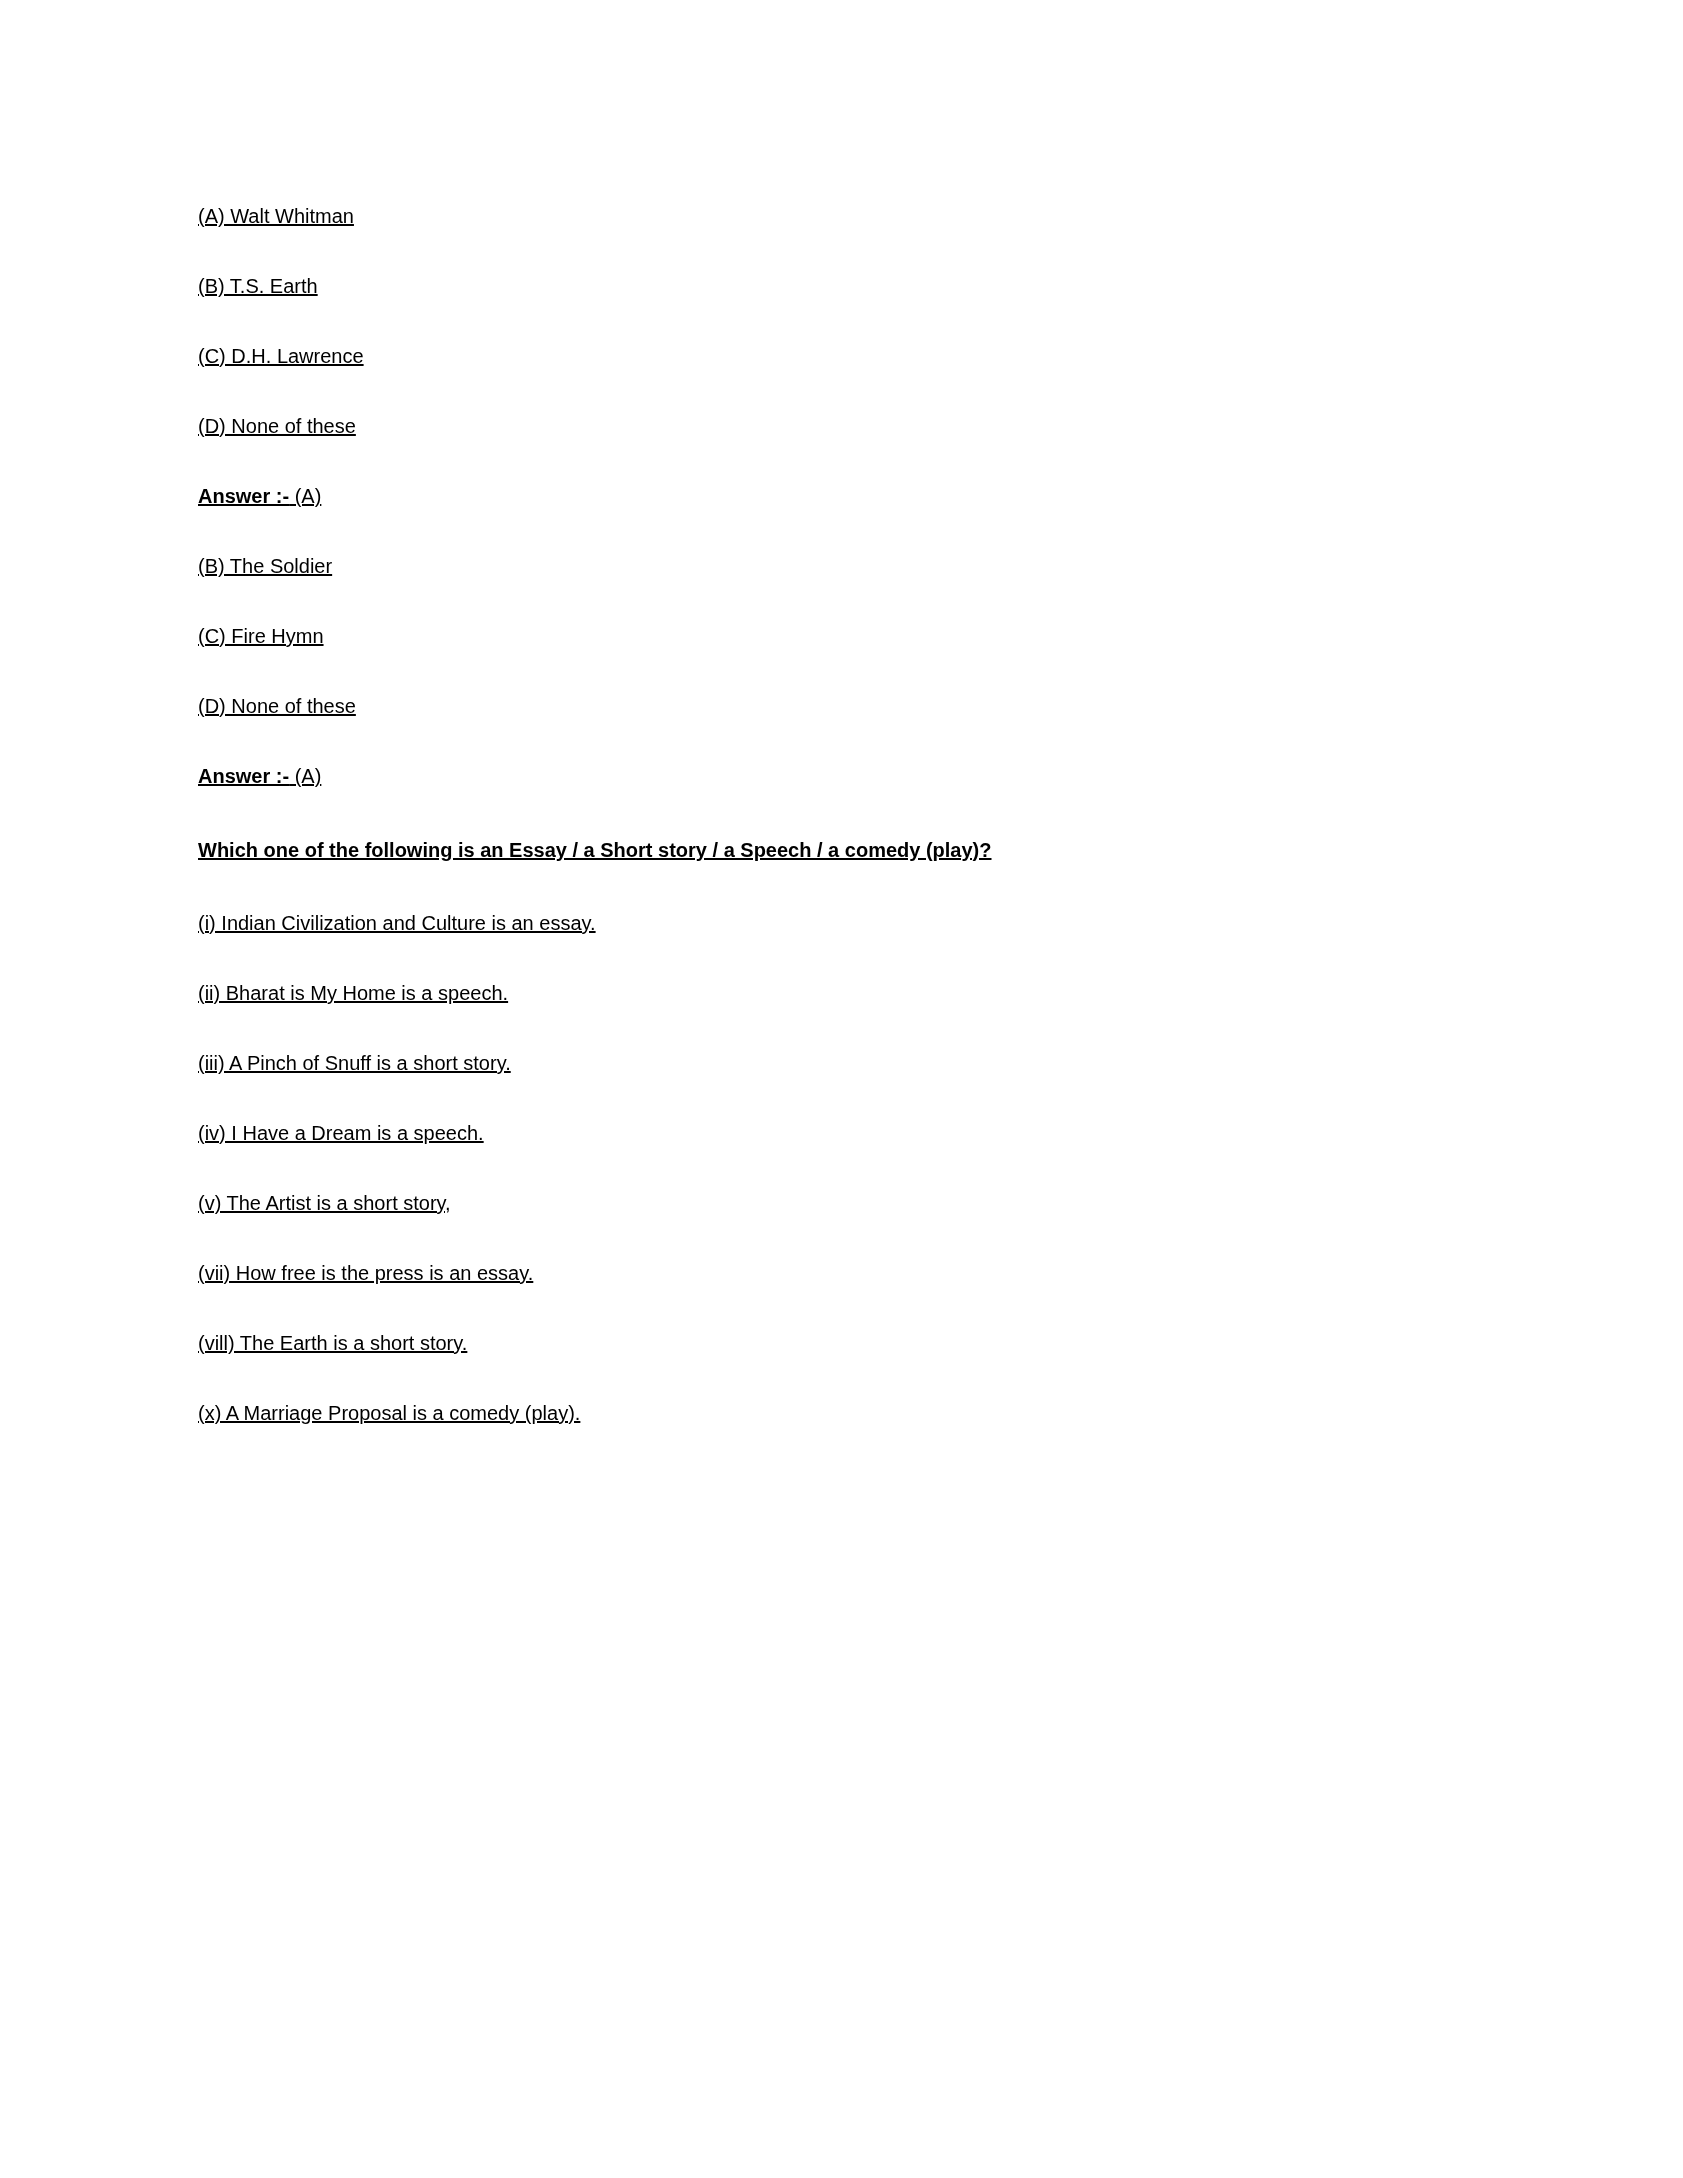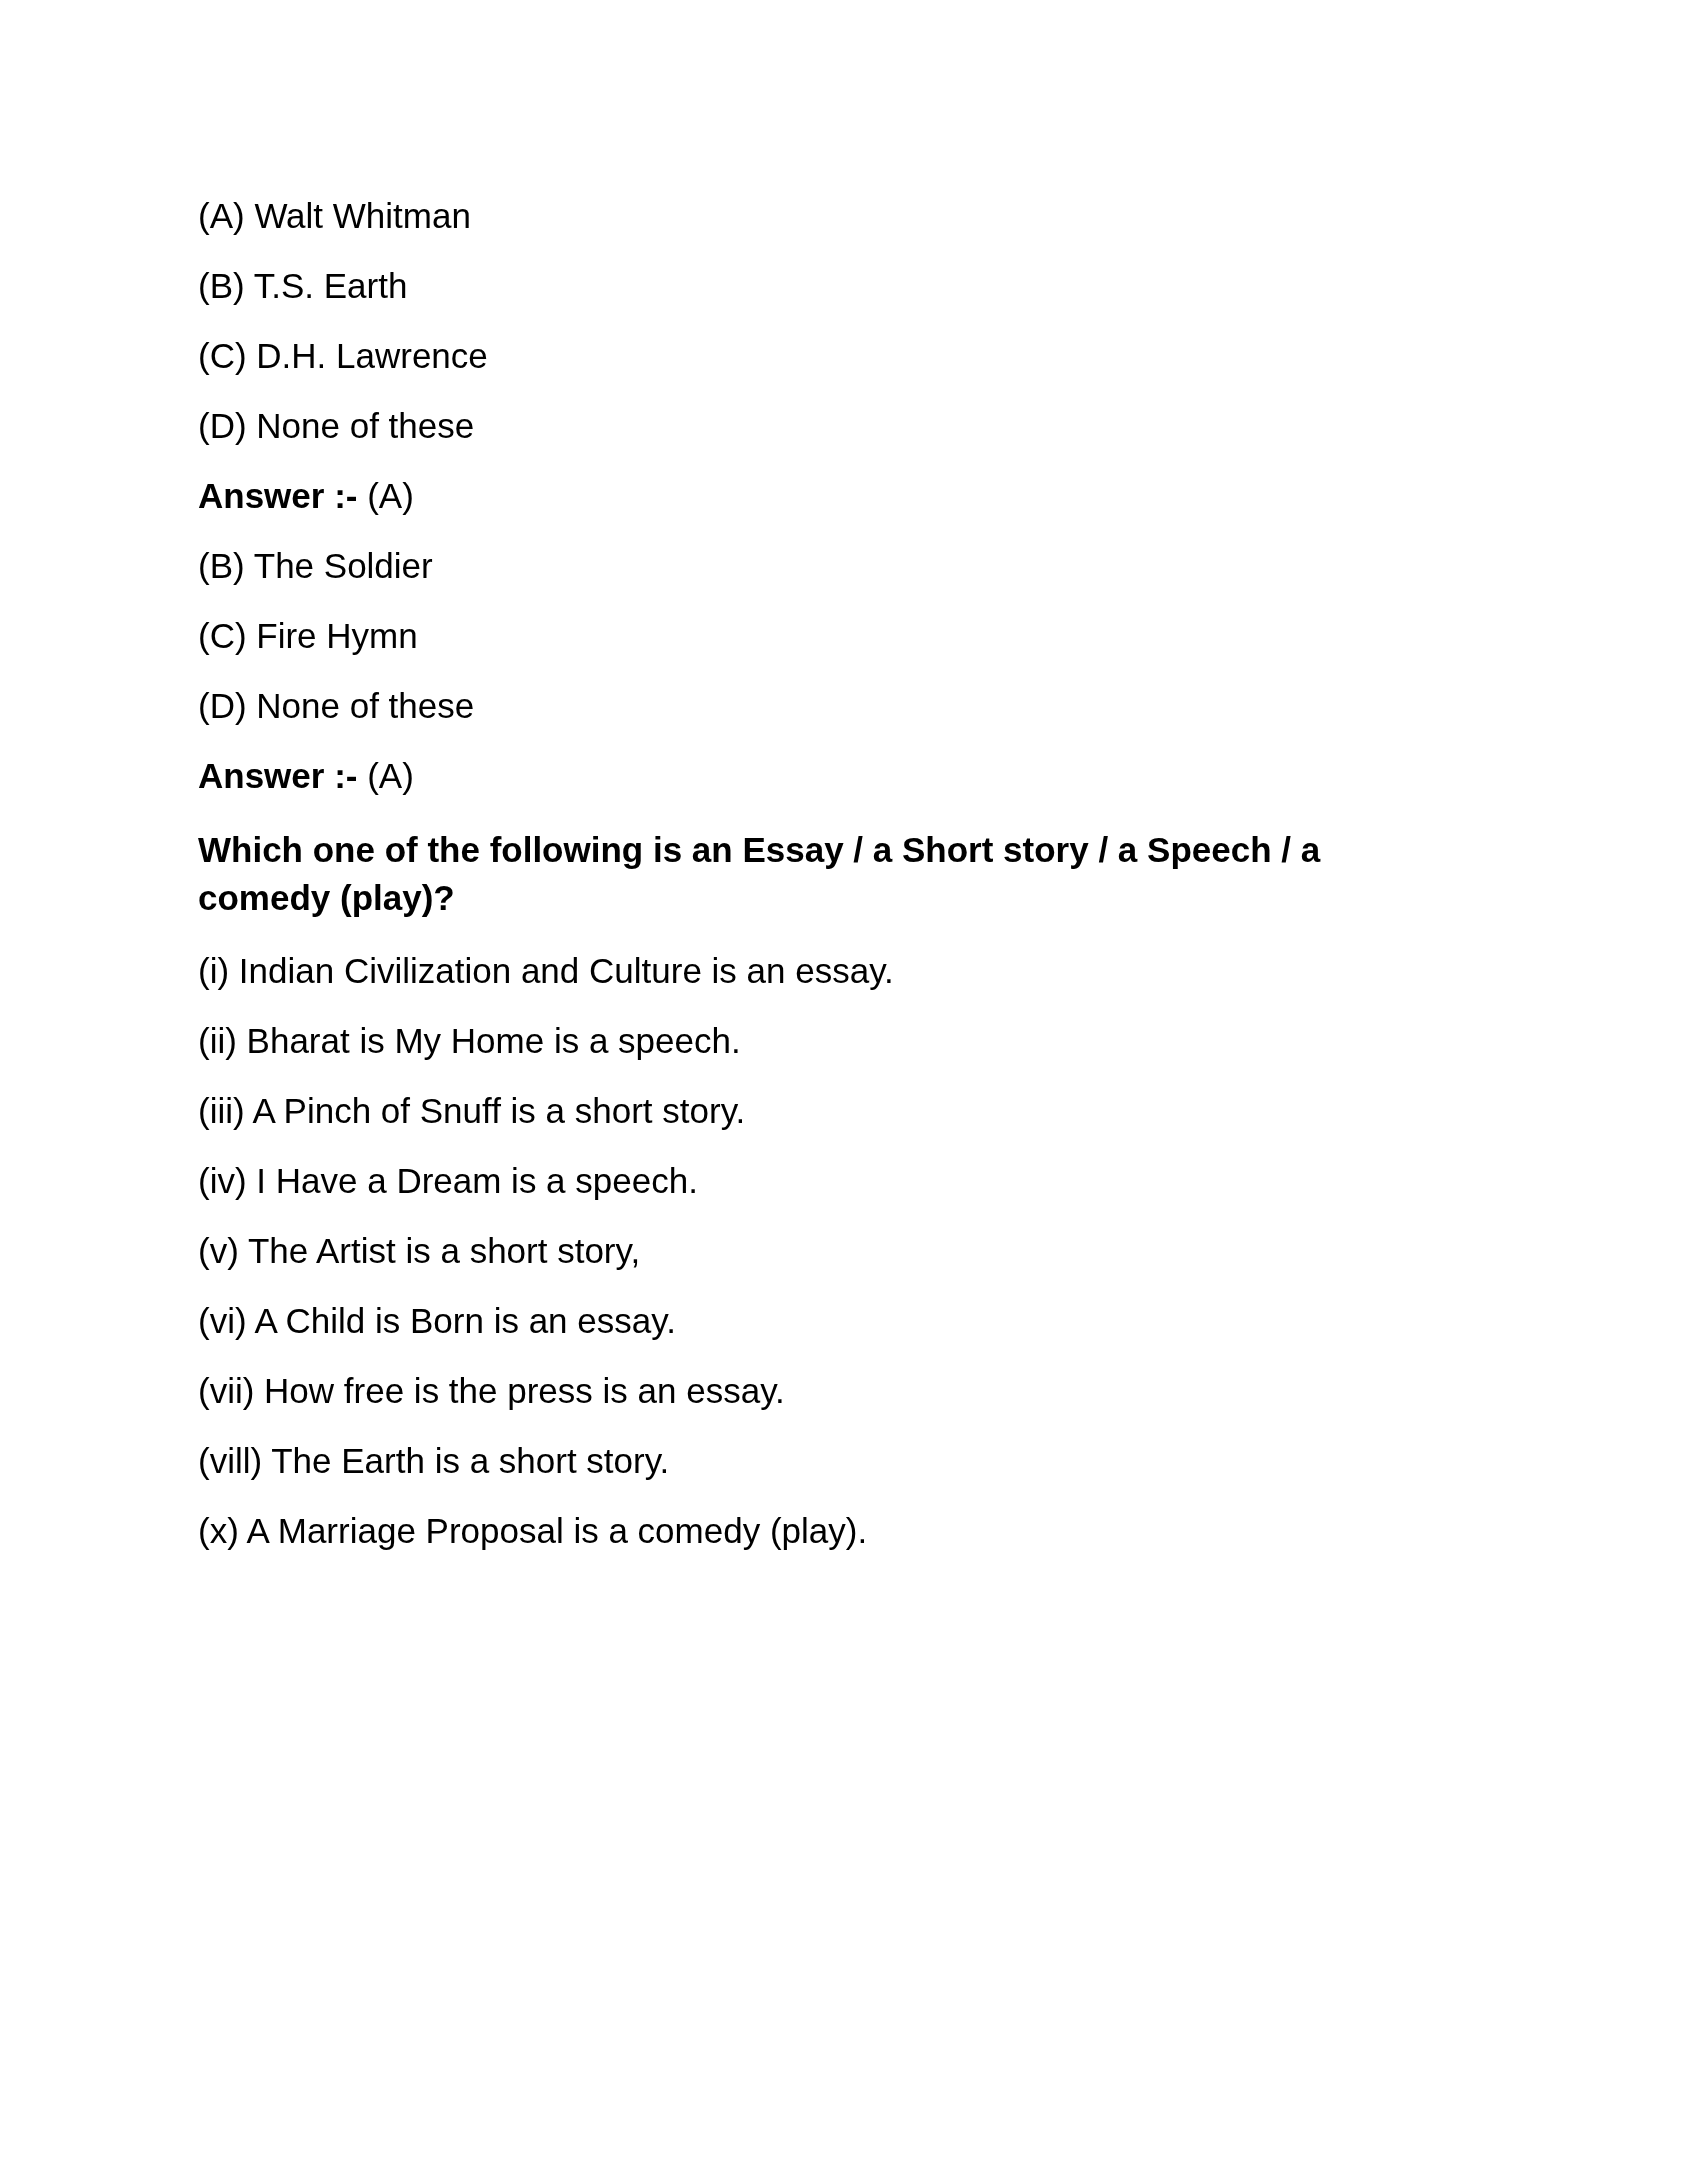--- a/index.html
+++ b/index.html
@@ -1,19 +1,19 @@
 <!DOCTYPE html>
 <html><head>
 <meta charset="utf-8">
 <style>
   html, body { margin:0; padding:0; background:#ffffff; }
   body { width:1683px; height:2178px; position:relative; overflow:hidden;
          font-family:"Liberation Sans", "DejaVu Sans", sans-serif; color:#000; }
   .page { position:absolute; left:198px; top:196px; width:1287px; }
-  .line { font-size:35px; line-height:40px; height:40px; margin:0 0 30px 0; white-space:nowrap; }
+  .line { font-size:20px; line-height:40px; height:40px; margin:0 0 30px 0; white-space:nowrap;text-decoration:underline; }
   .bold { font-weight:bold; }
   .wrap { white-space:normal; height:auto; line-height:48px; margin-bottom:29px; width:1208px; }
 </style>
 </head>
 <body>
 
 <div class="page">
   <div class="line">(A) Walt Whitman</div>
   <div class="line">(B) T.S. Earth</div>
   <div class="line">(C) D.H. Lawrence</div>
@@ -24,18 +24,17 @@
   <div class="line">(C) Fire Hymn</div>
   <div class="line">(D) None of these</div>
   <div class="line"><span class="bold">Answer :-</span><span> (A)</span></div>
 
   <div class="line bold wrap">Which one of the following is an Essay / a Short story / a Speech / a comedy (play)?</div>
   <div class="line">(i) Indian Civilization and Culture is an essay.</div>
   <div class="line">(ii) Bharat is My Home is a speech.</div>
   <div class="line">(iii) A Pinch of Snuff is a short story.</div>
   <div class="line">(iv) I Have a Dream is a speech.</div>
   <div class="line">(v) The Artist is a short story,</div>
-  <div class="line">(vi) A Child is Born is an essay.</div>
   <div class="line">(vii) How free is the press is an essay.</div>
   <div class="line">(vill) The Earth is a short story.</div>
   <div class="line">(x) A Marriage Proposal is a comedy (play).</div>
 </div>
 
 
 </body></html>

